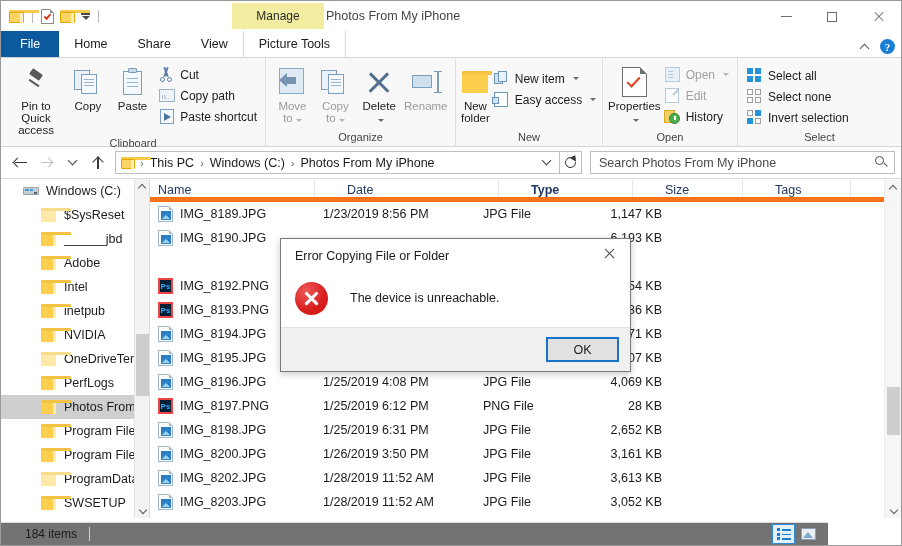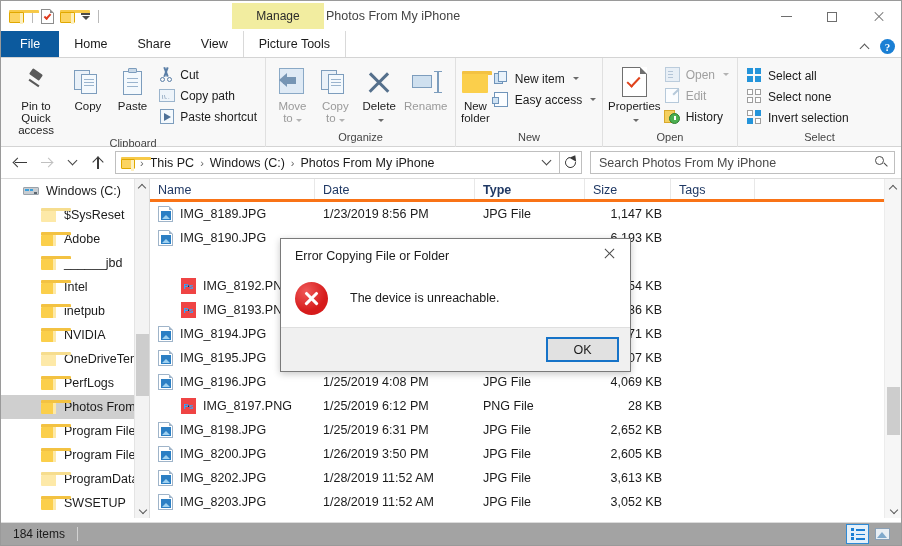--- a/index.html
+++ b/index.html
@@ -222,50 +222,50 @@
   .drv .b4 { position:absolute; left:11px; top:8px; width:3px; height:2px; background:#5b6670;}
   #sbscroll { position:absolute; right:0; top:0; width:15px; height:340px; background:#f3f3f3; border-left:1px solid #e4e4e4;}
   .sb-arrow { height:16px; display:flex; align-items:center; justify-content:center;}
   .sb-chev { width:6px;height:6px;border-left:1.4px solid #5a5a5a;border-top:1.4px solid #5a5a5a;}
   .sb-chev.up { transform:rotate(45deg); margin-top:2px;}
   .sb-chev.dn { transform:rotate(-135deg); margin-bottom:2px;}
   #sbthumb { position:absolute; left:1px; width:13px; background:#cdcdcd; }
 
   
   #filepane { flex:1; position:relative; background:#fff; border-left:1px solid #dcdcdc; overflow:hidden;}
-  #colhead { height:23px; display:flex; border-bottom:3px solid #f97316; background:#fff; position:relative;}
+  #colhead { height:23px; display:flex; border-bottom:5px solid #f97316; background:#fff; position:relative;gap:24px;}
   .col { font-size:12.5px; color:#1f3864; padding-left:8px; line-height:23px; border-right:1px solid #e8e8e8; white-space:nowrap; position:relative;}
   .col.name { width:165px; }
   .col.date { width:160px; }
   .col.type { width:110px;font-weight:bold; }
   .col.size { width:86px; }
   .col.tags { width:84px; }
   .col.rest { flex:1; border-right:none;}
   .sortmark { position:absolute; left:76px; top:-5px; width:7px; height:7px; border-left:1.3px solid #777; border-top:1.3px solid #777; transform:rotate(45deg);}
   #rows { position:relative; }
   .row { height:24px; display:flex; align-items:center; font-size:12.5px; color:#1b1b1b;}
   .row .cname { width:165px; display:flex; align-items:center; padding-left:8px; white-space:nowrap;}
   .row .cdate { width:160px; padding-left:8px; white-space:nowrap;}
   .row .ctype { width:110px; padding-left:8px; white-space:nowrap;}
   .row .csize { width:86px; text-align:right; padding-right:9px; white-space:nowrap;}
   .fileic { width:15px; height:16px; margin-right:7px; position:relative; flex:0 0 auto;}
   .jpgic { background:#fff; border:1px solid #9fb4c9; }
   .jpgic:before { content:""; position:absolute; right:-1px; top:-1px; border-width:0 4px 4px 0; border-style:solid; border-color:#fff #fff #9fb4c9 #9fb4c9;}
   .jpgic .im { position:absolute; left:2px; top:4px; width:10px; height:9px; background:#2b7fc4;}
   .jpgic .im:after { content:""; position:absolute; left:1px; bottom:1px; width:0;height:0;border-left:4px solid transparent;border-right:4px solid transparent;border-bottom:4px solid #9fd1f0;}
-  .psic { background:#001e36; border:7px solid #ef4444; color:#31a8ff; font-size:8px; font-weight:bold; display:flex; align-items:center; justify-content:center; font-family:"Liberation Sans", sans-serif;margin-left:23px;}
+  .psic { background:#001e36; border:2px solid #ef4444; color:#31a8ff; font-size:8px; font-weight:bold; display:flex; align-items:center; justify-content:center; font-family:"Liberation Sans", sans-serif;}
   #fpscroll { position:absolute; right:0; top:0; width:17px; height:340px; background:#f6f6f6; border-left:1px solid #ececec;}
   #fpthumb { position:absolute; left:2px; width:13px; background:#cdcdcd; }
   .fp-arrow { height:17px; display:flex; align-items:center; justify-content:center;}
 
   
   #status {
-    position:absolute; left:0; bottom:0; width:901px; height:23px;
-    background:#a3a3a3; border-top:1px solid #dcdcdc;
-    display:flex; align-items:center;
+    position:absolute; left:0; bottom:0; width:827px; height:23px;
+    background:#737373; border-top:1px solid #dcdcdc;
+    display:flex; align-items:center;padding-left:12px;
   }
   #statustext { font-size:12px; color:#1b1b1b; padding-left:12px; }
   #statussep { width:1px; height:14px; background:#d2d2d2; margin-left:12px;}
   #viewbtns { margin-left:auto; display:flex; align-items:center; gap:2px; padding-right:8px;}
   .vbtn { width:23px; height:20px; display:flex; align-items:center; justify-content:center;}
   .vbtn.active { border:1px solid #2e8ad6; background:#e4f0fa;}
   .detv { position:relative; width:14px; height:12px;}
   .detv i { position:absolute; display:block;}
   .detv .d { width:3px; height:3px; background:#1a7fd4; left:0;}
   .detv .l { height:1.6px; background:#1a7fd4; left:5px; width:9px;}
@@ -662,28 +662,28 @@
               <i class="tab"></i>
               <i class="bd"></i>
             </span>
             <span>$SysReset</span>
           </div>
           <div class="tree-item lvl1">
             <span class="tree-ic fld">
               <i class="tab"></i>
               <i class="bd"></i>
             </span>
+            <span>______jbd</span>
+          </div>
+          <div class="tree-item lvl1">
+            <span class="tree-ic fld">
+              <i class="tab"></i>
+              <i class="bd"></i>
+            </span>
             <span>Adobe</span>
-          </div>
-          <div class="tree-item lvl1">
-            <span class="tree-ic fld">
-              <i class="tab"></i>
-              <i class="bd"></i>
-            </span>
-            <span>______jbd</span>
           </div>
           <div class="tree-item lvl1">
             <span class="tree-ic fld">
               <i class="tab"></i>
               <i class="bd"></i>
             </span>
             <span>Intel</span>
           </div>
           <div class="tree-item lvl1">
             <span class="tree-ic fld">
@@ -873,21 +873,21 @@
           </div>
           <div class="row">
             <div class="cname">
               <span class="fileic jpgic">
                 <i class="im"></i>
               </span>
               <span>IMG_8200.JPG</span>
             </div>
             <div class="cdate">1/26/2019 3:50 PM</div>
             <div class="ctype">JPG File</div>
-            <div class="csize">2,605 KB</div>
+            <div class="csize">3,161 KB</div>
           </div>
           <div class="row">
             <div class="cname">
               <span class="fileic jpgic">
                 <i class="im"></i>
               </span>
               <span>IMG_8202.JPG</span>
             </div>
             <div class="cdate">1/28/2019 11:52 AM</div>
             <div class="ctype">JPG File</div>

